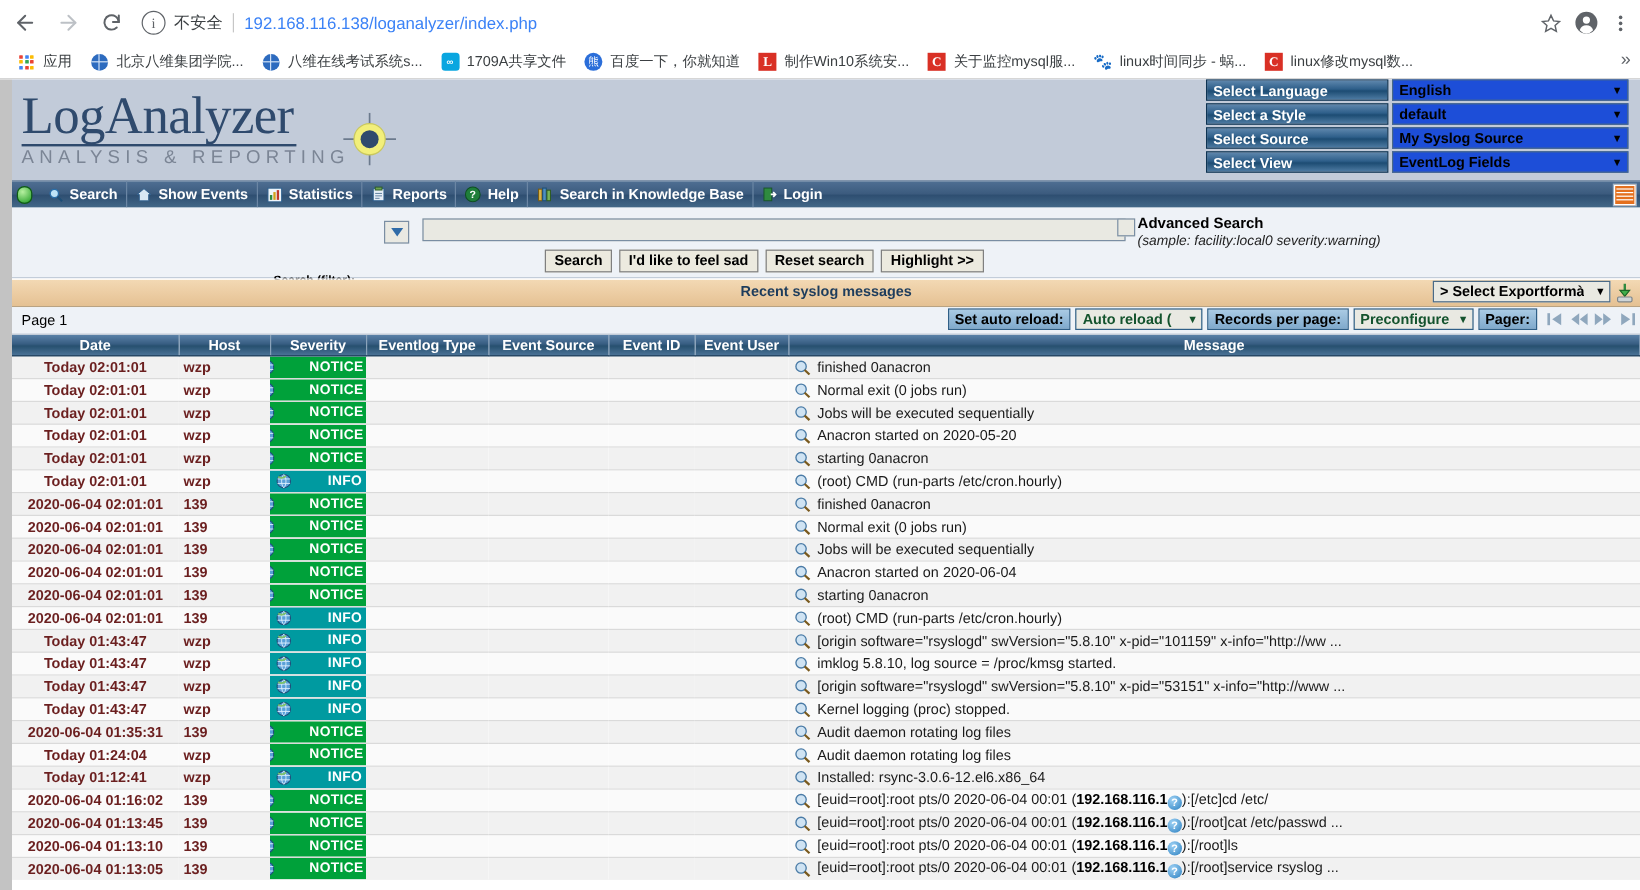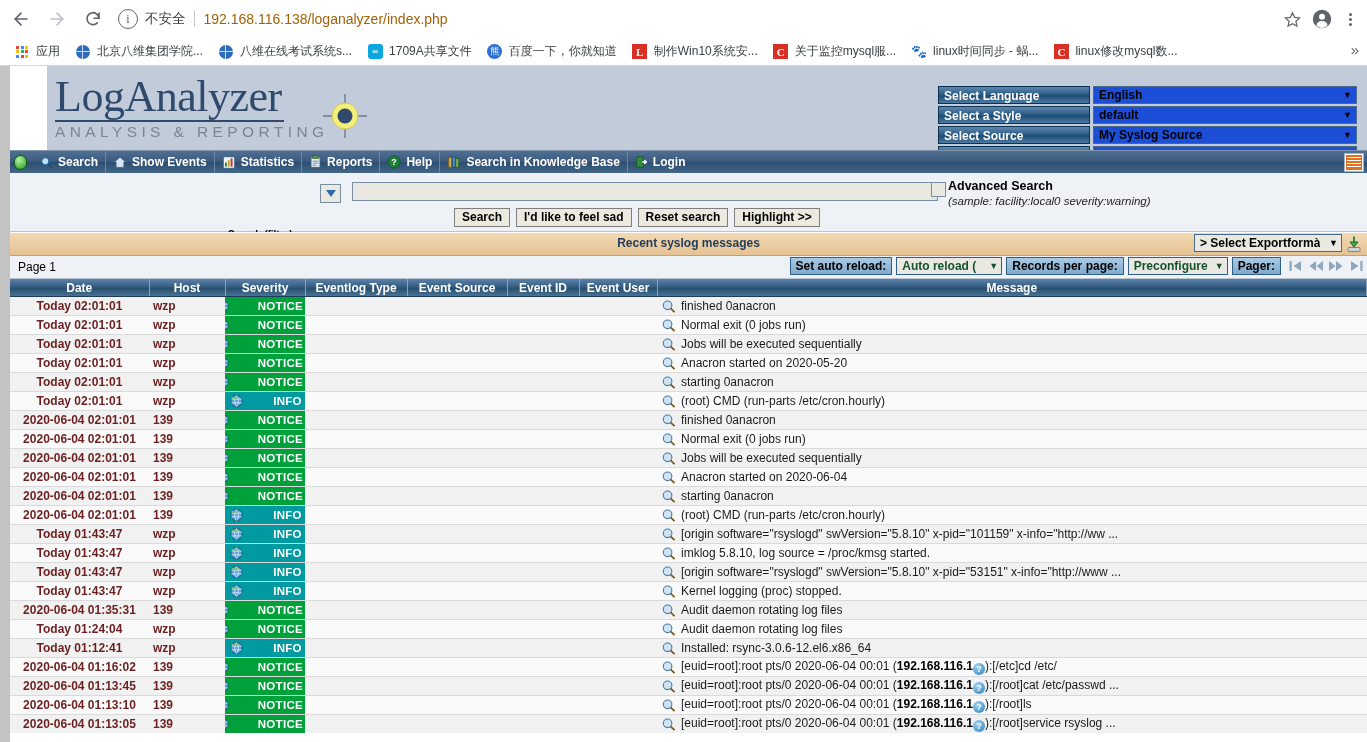--- a/index.html
+++ b/index.html
@@ -15,21 +15,21 @@
   .nav-btn.disabled{color:#bdc1c6;}
   .omnibox{
     flex:1;height:28px;margin:0 12px 0 10px;background:#ffffff;
     display:flex;align-items:center;border-radius:2px;
   }
   .omni-info{width:18px;height:18px;border:1.6px solid #5f6368;border-radius:50%;
     display:flex;align-items:center;justify-content:center;font-size:12px;color:#5f6368;
     font-family:"Liberation Serif",serif;margin-right:7px;}
   .omni-warn{color:#3c4043;font-size:13.5px;margin-right:8px;}
   .omni-sep{width:1px;height:16px;background:#c6c6c6;margin-right:9px;}
-  .omni-url{color:#a16207;font-size:14px;white-space:nowrap;overflow:hidden;}
+  .omni-url{color:#3b82f6;font-size:14px;white-space:nowrap;overflow:hidden;}
   .star-icon{width:26px;height:26px;display:flex;align-items:center;justify-content:center;color:#5f6368;margin-right:4px;}
   .avatar-icon{width:26px;height:26px;display:flex;align-items:center;justify-content:center;margin-right:2px;}
   .menu-dots{width:26px;height:30px;display:flex;flex-direction:column;align-items:center;justify-content:center;margin-right:4px;}
   .menu-dots i{width:3px;height:3px;border-radius:50%;background:#5f6368;margin:1px 0;display:block;}
 
   .bookmarks{
     width:1367px;height:27px;background:#ffffff;display:flex;align-items:center;
     border-bottom:1px solid #d6d6d6;position:relative;
   }
   .bm{display:flex;align-items:center;height:22px;padding:0 6px;margin-left:3px;white-space:nowrap;cursor:default;}
@@ -51,29 +51,29 @@
   .bm-overflow{position:absolute;right:8px;top:3px;font-size:15px;color:#5f6368;}
 
   
   .page{width:1367px;height:677px;background:#ffffff;position:relative;overflow:hidden;}
 
   .lscroll{position:absolute;left:0;top:0;width:10px;height:677px;background:#c3c3c3;z-index:30;}
 
   .app{position:absolute;left:10px;top:0;width:1357px;height:677px;background:#ffffff;}
 
   
-  .hdr{height:84px;background:#c2cbd9;position:relative;border-bottom:0;margin-left:37px;}
+  .hdr{height:84px;background:#c2cbd9;position:relative;border-bottom:0;}
   .logo{position:absolute;left:8px;top:8px;}
   .logo .l1{font-family:"Liberation Serif","DejaVu Serif",serif;font-size:44px;color:#2f4a6d;
      letter-spacing:-0.5px;line-height:46px;border-bottom:2px solid #2f4a6d;display:inline-block;padding-right:2px;}
   .logo .l2{font-family:Liberation Sans, sans-serif;font-size:15.5px;color:#7b8595;
      letter-spacing:4.4px;line-height:18px;margin-top:1px;}
   .target{position:absolute;left:276px;top:28px;width:44px;height:44px;}
 
-  .selbox{position:absolute;right:10px;top:20px;width:419px;}
+  .selbox{position:absolute;right:10px;top:0;width:352px;}
   .selrow{display:flex;height:20px;margin-bottom:0px;}
   .sel-label{
     width:152px;height:18px;line-height:18px;color:#ffffff;font-weight:bold;font-size:12px;
     padding-left:5px;box-sizing:border-box;
     background:linear-gradient(to bottom,#5f87ad 0%,#2e5f8a 45%,#1d4c73 55%,#4e7ba3 100%);
     border:1px solid #0d3352;margin-right:3px;
   }
   .sel-ctrl{
     flex:1;height:18px;box-sizing:border-box;background:#1d4ed8;border:1px solid #4a6a87;
     display:flex;align-items:center;justify-content:space-between;padding:0 4px 0 5px;

